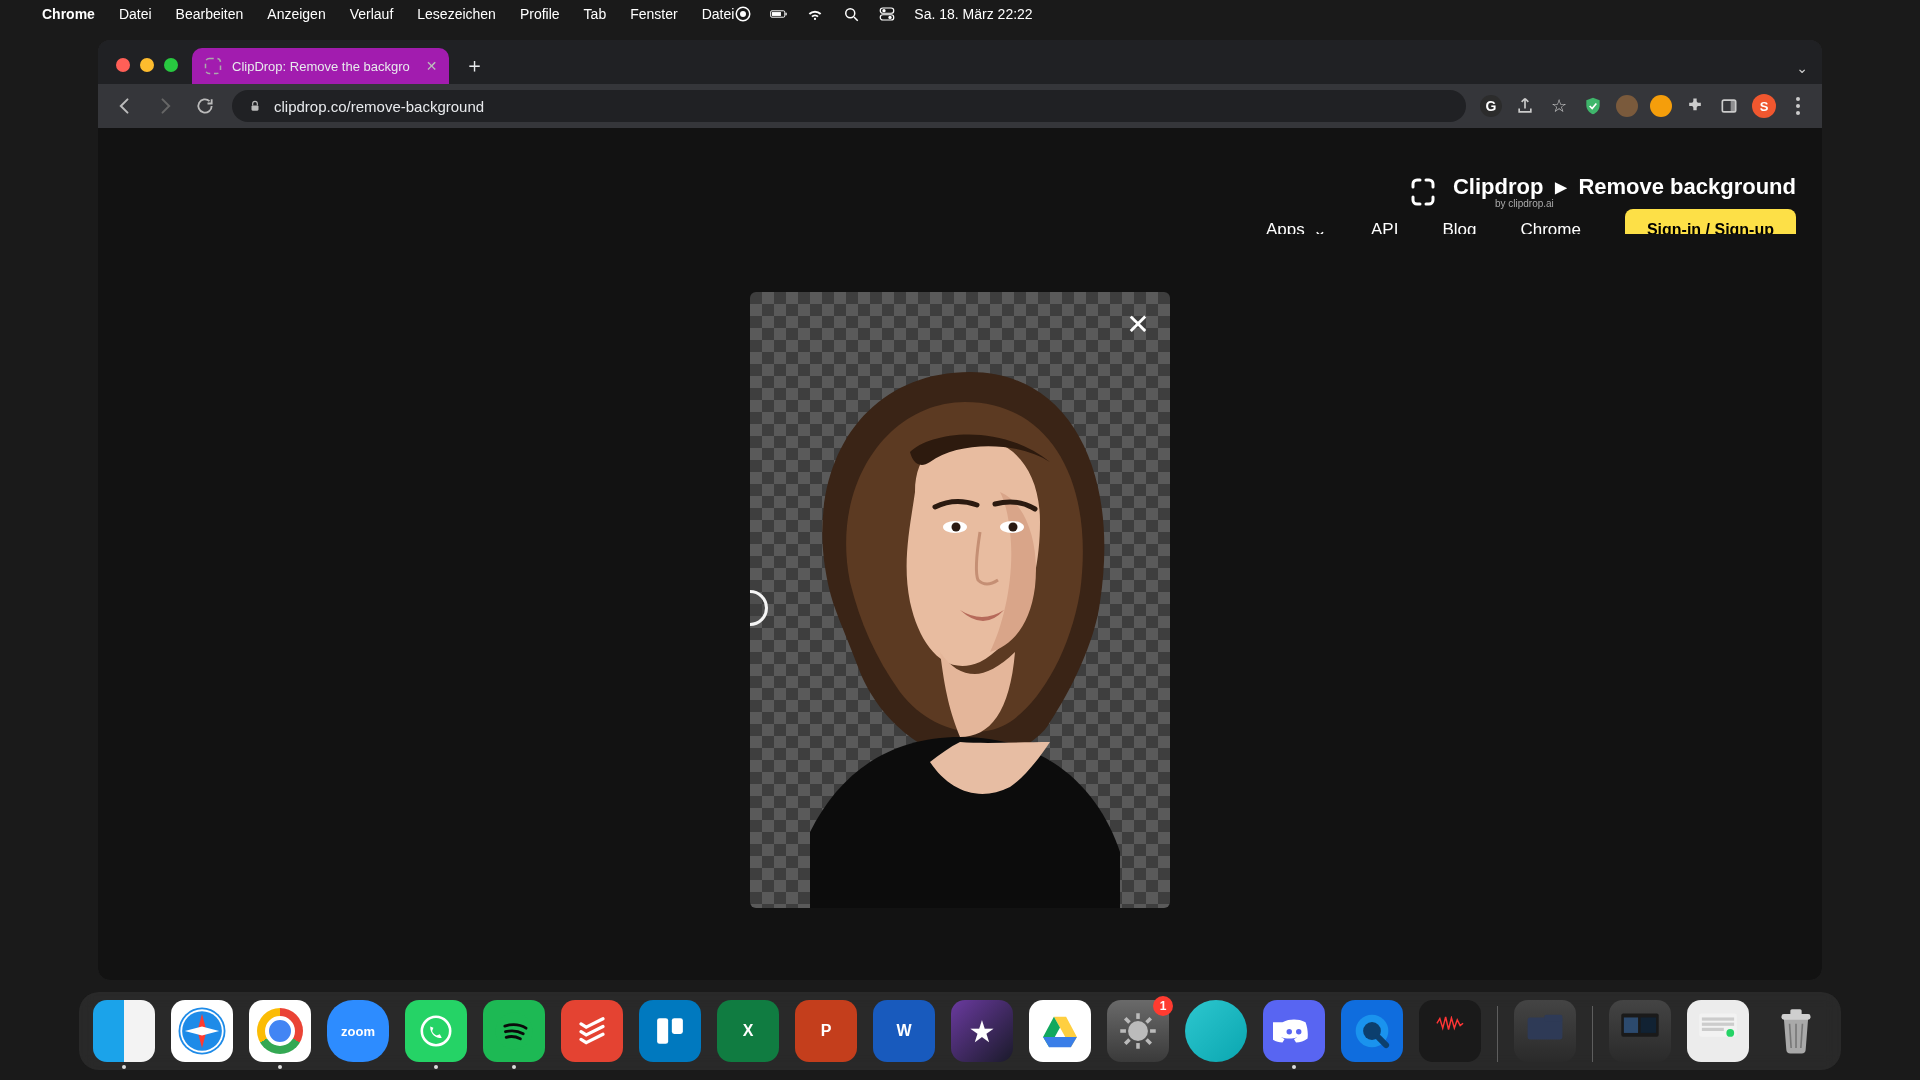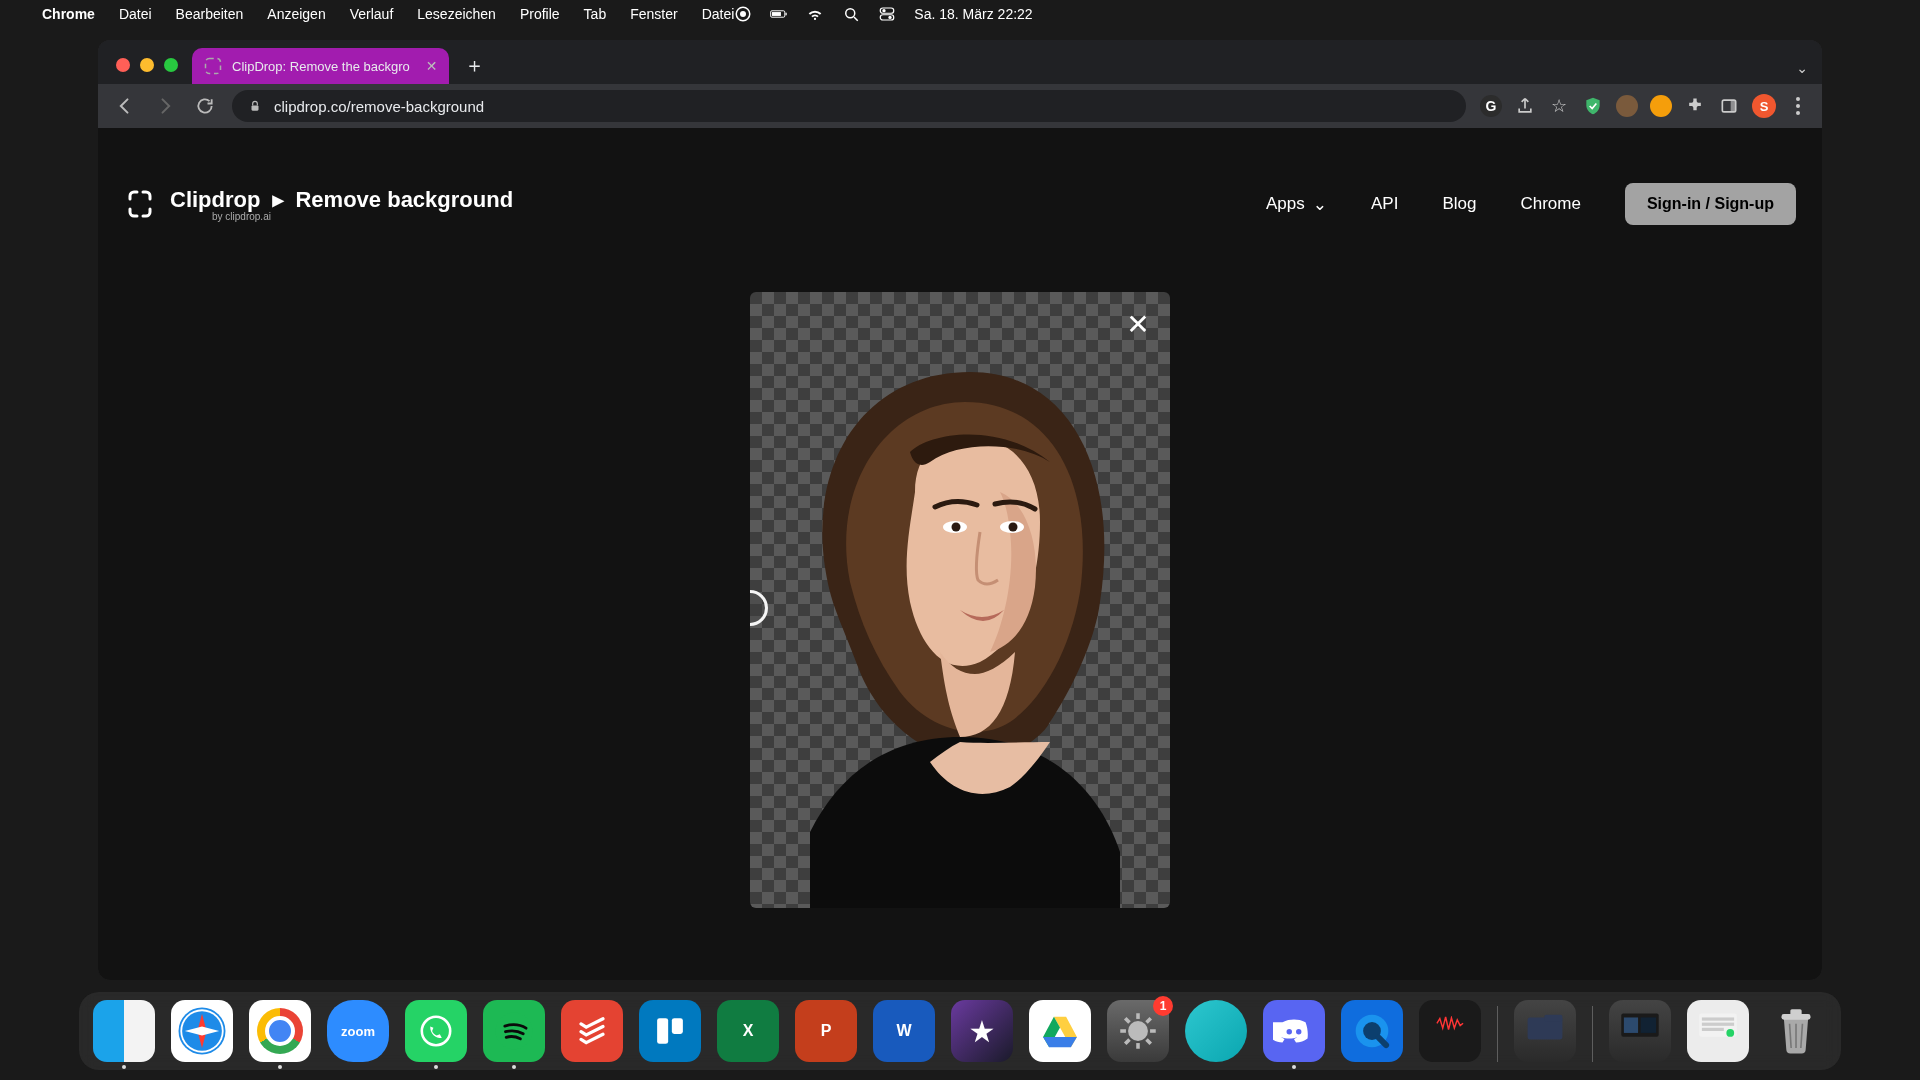--- a/index.html
+++ b/index.html
@@ -97,32 +97,33 @@
   .kebab { width:20px; display:flex; flex-direction:column; gap:3px; align-items:center; }
   .kebab span { width:4px;height:4px;border-radius:50%;background:#ccc; }
 
   
   .dark-strip { height: 46px; background: #121212; }
 
   
   .site-header {
     height: 60px;
     background: #121212;
-    display:flex; align-items:center; justify-content:space-between;
+    display:flex; align-items:flex-end; justify-content:space-between;
     padding: 0 26px;
+    flex-direction: column;
   }
   .brand { display:flex; align-items:center; gap:14px; }
   .brand-logo { width:32px;height:32px; }
   .brand-title { display:flex; flex-direction:column; }
   .brand-line1 { display:flex; align-items:center; gap:12px; font-size:22px; font-weight:700; }
   .brand-by { font-size:10px; color:#aaa; margin-left:42px; margin-top:-2px; }
   .nav { display:flex; align-items:center; gap:44px; font-size:17px; font-weight:500; }
   .nav-item { display:flex; align-items:center; gap:8px; }
   .signin-btn {
-    background:#a3a3a3; color:#000; font-weight:600;
+    background:#fde047; color:#000; font-weight:600;
     padding:12px 22px; border-radius:8px; font-size:16px;
   }
 
   
   .content {
     flex:1; background:#121212; position:relative;
   }
   .image-card {
     position:absolute;
     left:50%; top:58px;

